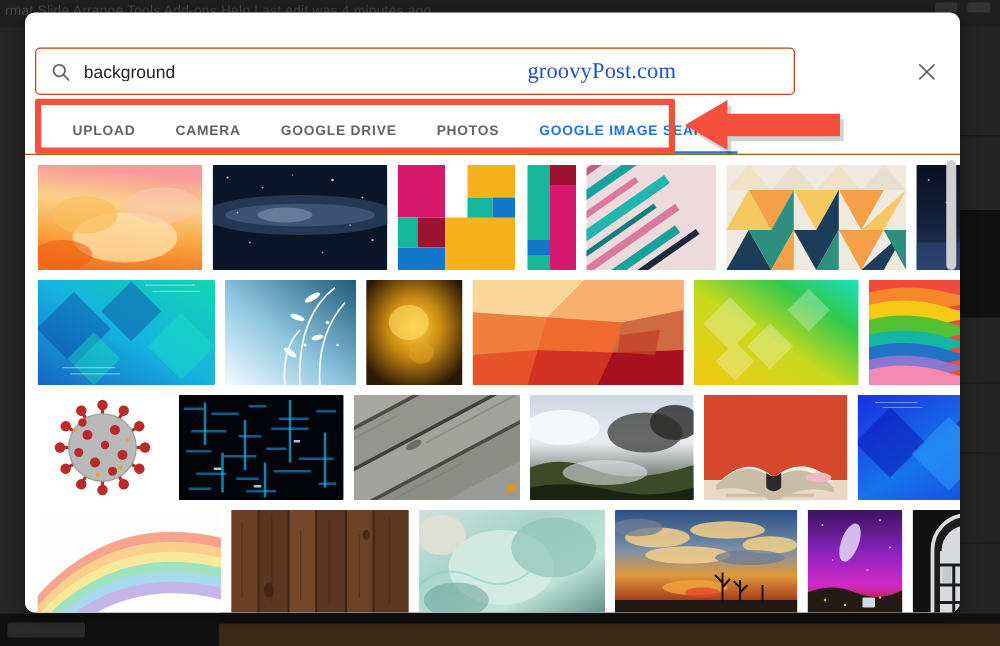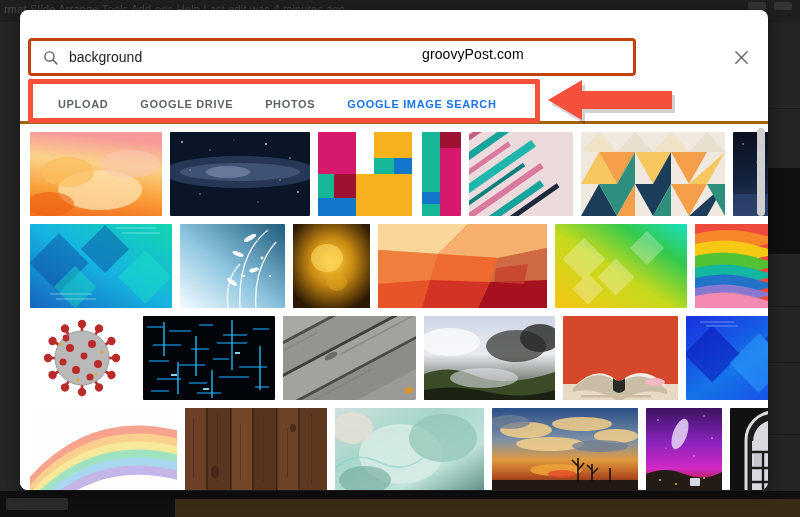--- a/index.html
+++ b/index.html
@@ -41,39 +41,39 @@
   
   #dialog{
     position:absolute;left:20px;top:10px;width:748px;height:480px;
     background:#fff;border-radius:8px;
     box-shadow:0 2px 14px rgba(0,0,0,.45);
     overflow:hidden;
   }
   .dlg-head{position:relative;height:76px;}
   .search-wrap{
     position:absolute;left:8px;top:28px;width:608px;height:38px;
-    border:3px solid #c2410c;border-radius:4px;background:#fff;
+    border:1px solid #c2410c;border-radius:4px;background:#fff;
     display:flex;align-items:center;box-sizing:border-box;
   }
   .search-icon{width:38px;display:flex;align-items:center;justify-content:center;flex:0 0 38px;}
   .search-input{
     border:0;outline:0;font-family:"Liberation Sans",sans-serif;font-size:14px;color:#202124;
     background:transparent;flex:1;height:100%;padding:0;
   }
   .watermark{
-    position:absolute;left:402px;top:36px;font-family:Liberation Sans, sans-serif;
-    font-size:14px;color:#000000;letter-spacing:.1px;pointer-events:none;
+    position:absolute;left:402px;top:36px;font-family:Liberation Serif, serif;
+    font-size:18px;color:#1d4ed8;letter-spacing:.1px;pointer-events:none;
   }
   .close-btn{
     position:absolute;right:14px;top:34px;width:26px;height:26px;
     display:flex;align-items:center;justify-content:center;cursor:pointer;
   }
   
   .tabs{
-    position:relative;height:38px;border-bottom:3px solid #a16207;
+    position:relative;height:38px;border-bottom:1px solid #a16207;
     display:flex;align-items:stretch;padding-left:22px;box-sizing:border-box;
   }
   .tab{
     position:relative;display:flex;align-items:center;
     font-size:11px;font-weight:bold;letter-spacing:.65px;color:#5f6368;
     padding:0 16px;cursor:pointer;white-space:nowrap;text-transform:uppercase;
   }
   .tab.active{color:#1a73e8;}
   .tab.active::after{
     content:"";position:absolute;left:7px;right:7px;bottom:0;height:2.5px;background:#1a73e8;
@@ -153,20 +153,21 @@
     <div class="close-btn">
       <svg width="17" height="17" viewBox="0 0 24 24" stroke="#5f6368" stroke-width="1.9" stroke-linecap="round">
         <line x1="4" y1="4" x2="20" y2="20"></line>
           <line x1="20" y1="4" x2="4" y2="20"></line>
       </svg>
     </div>
   </div>
 
   <div class="tabs">
     <div class="tab">UPLOAD</div>
+    <div class="tab">CAMERA</div>
     <div class="tab">GOOGLE DRIVE</div>
     <div class="tab">PHOTOS</div>
     <div class="tab active">GOOGLE IMAGE SEARCH</div>
   </div>
 
   <div class="grid-area">
 
     <div class="grid-row">
       <div class="thumb" style="width:132px">
         <svg viewBox="0 0 132 84" preserveAspectRatio="none">

